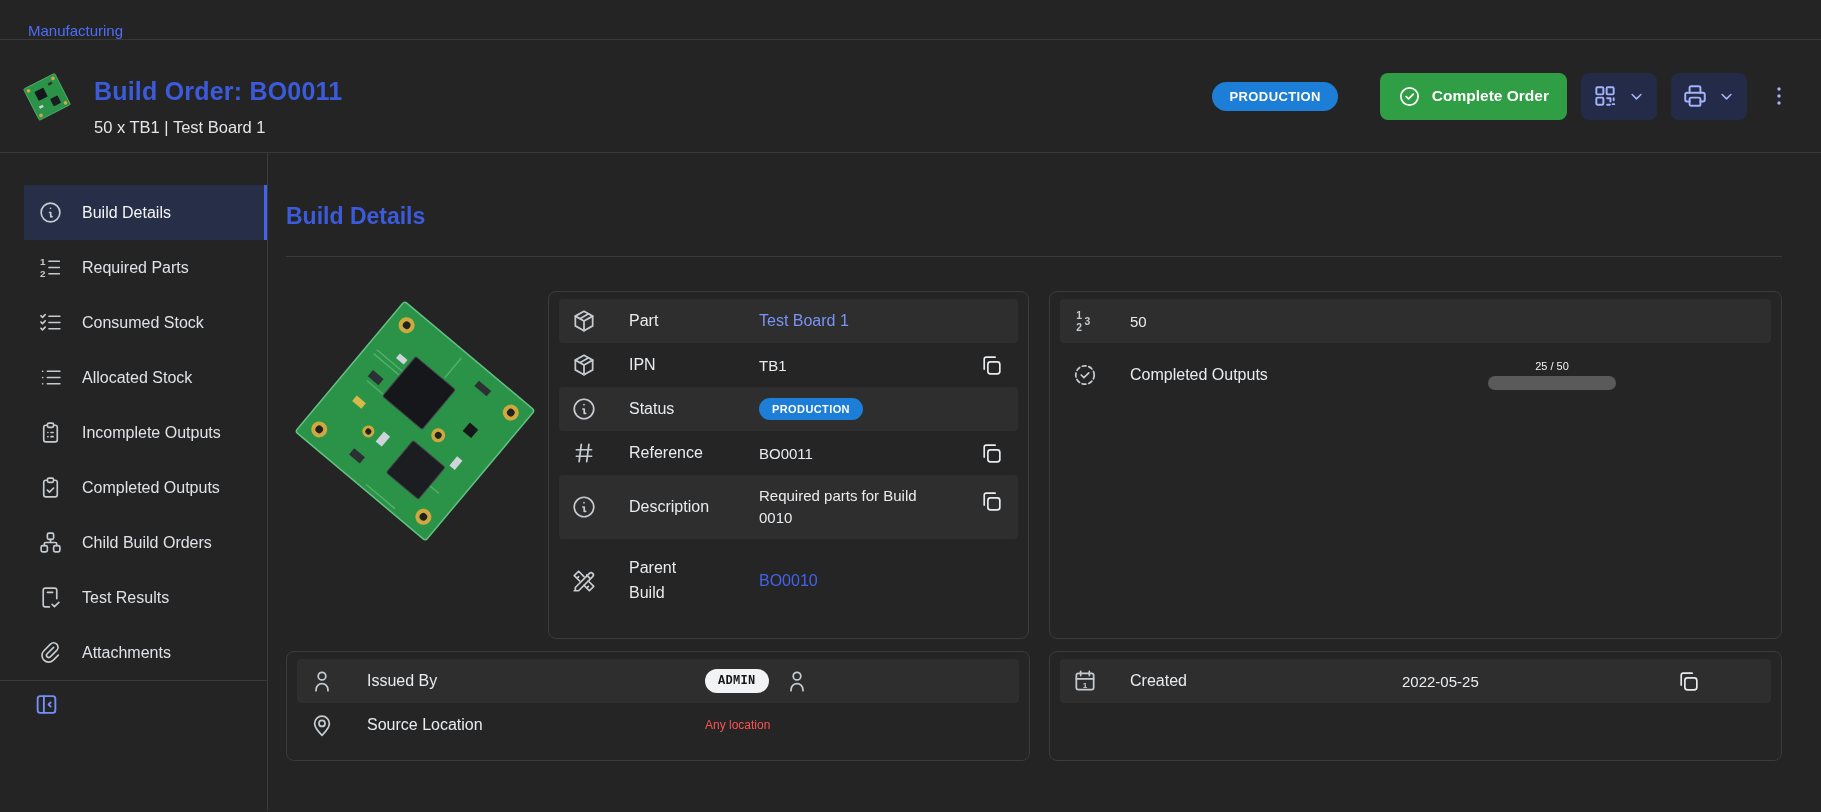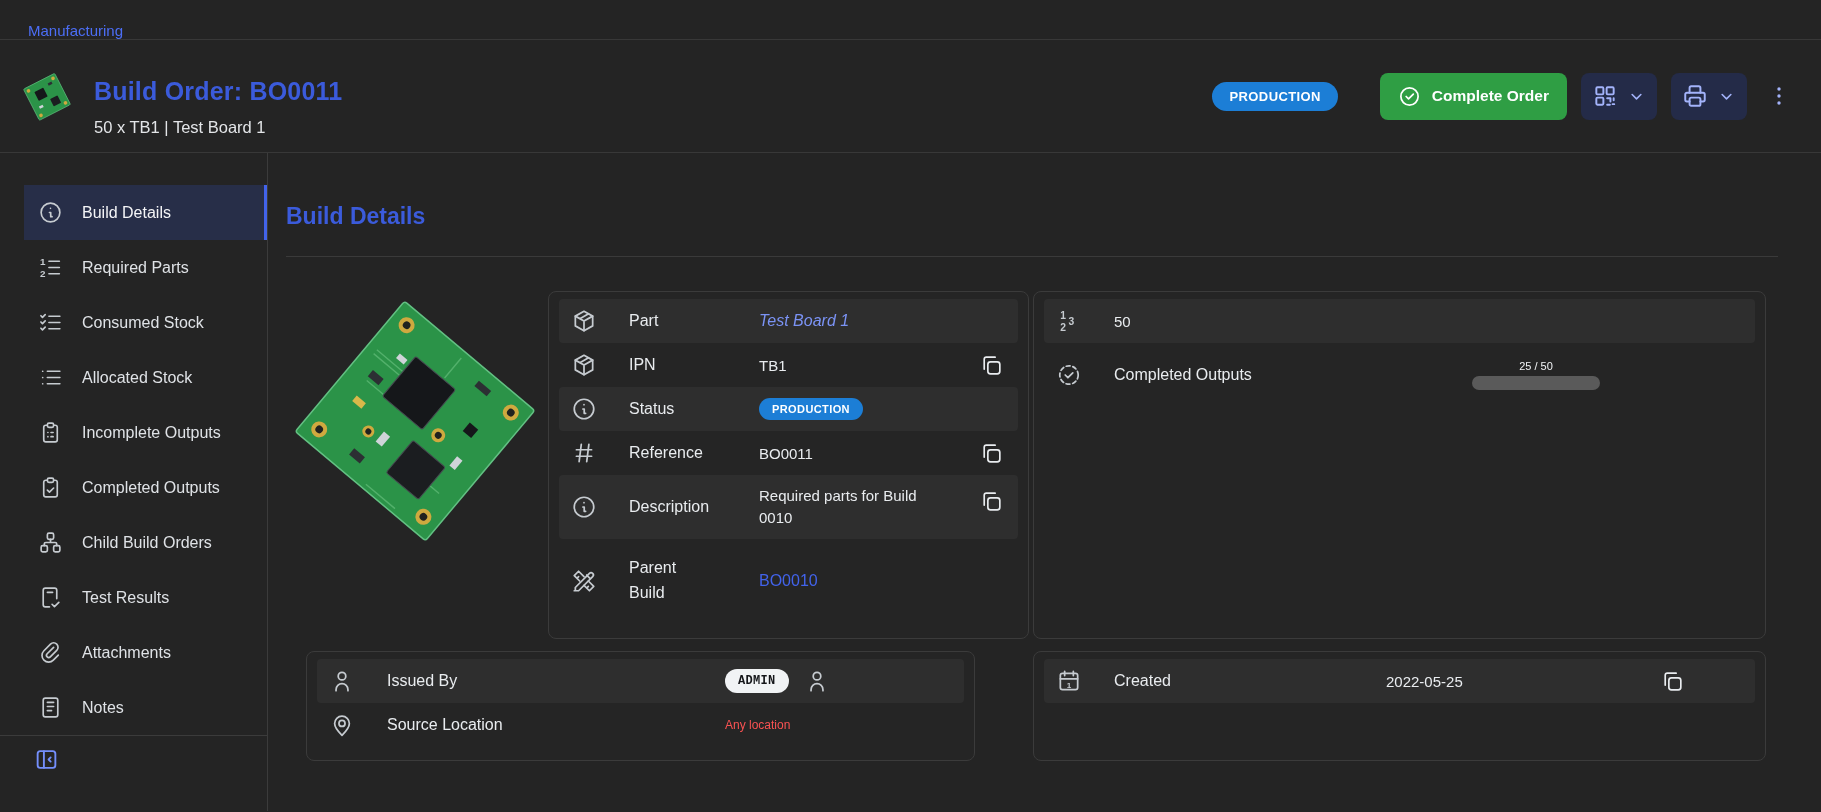--- a/index.html
+++ b/index.html
@@ -38,43 +38,43 @@
   .side-item .sic { color:#c6cbd0; display:flex; }
   .side-item.active { background:#272e48; border-right:3px solid #4263eb; color:#f4f5f7; }
   .side-sep { border-top:1px solid #3b3b3b; margin-top:0px; }
   .collapse-btn { margin:11px 0 0 34px; background:none; border:none; color:#748ffc;
              cursor:pointer; display:flex; }
 
   
   .main { flex:1; padding:50px 43px 0 18px; }
   .main-heading { color:#3b5bdb; font-size:23px; font-weight:bold; }
   .heading-rule { border-top:1px solid #3a3a3a; margin-top:26px; }
-  .content { display:flex; gap:4px; margin-top:34px; }
+  .content { display:flex; gap:20px; margin-top:34px; }
   .col-left { width:743px; flex-shrink:0; }
   .col-right { width:733px; flex-shrink:0; }
   .row-top { display:flex; gap:8px; margin-left:4px; }
   .pcb-fig { width:250px; height:260px; flex-shrink:0; cursor:pointer; }
 
   .card { background:#252525; border:1px solid #3b3b3b; border-radius:8px; padding:7px 10px; }
   .card-details { flex:1; height:348px; }
   .card-qty { height:348px; }
-  .card-people { margin:12px 0 0 20px; width:669px; height:110px; }
+  .card-people { margin:12px 0 0 0; width:744px; height:110px; }
   .card-date { margin-top:12px; height:110px; }
 
   .drow { display:flex; align-items:center; min-height:44px; padding:0 12px; border-radius:4px; }
   .drow.striped { background:#2e2e2e; }
   .ric { color:#c6cbd0; display:flex; margin-right:32px; flex-shrink:0; }
   .dlabel { font-size:16px; color:#e9ecef; flex-shrink:0; }
   .card-details .dlabel { width:130px; }
   .card-qty .dlabel { width:358px; }
   .card-people .dlabel { width:338px; }
   .card-date .dlabel { width:272px; }
   .dvalue { flex:1; font-size:15px; color:#e9ecef; display:flex; align-items:center; }
   .link { text-decoration:none; cursor:pointer; }
-  .link.light { color:#7b93f5; font-size:16px;font-style:italic; }
+  .link.light { color:#7b93f5; font-size:16px; }
   .link.bright { color:#4263eb; font-size:16px; }
   .copy-btn { background:none; border:none; color:#e9ecef; cursor:pointer; padding:2px; display:flex; }
 
   .row-desc { min-height:64px; }
   .row-desc .dvalue span { max-width:160px; overflow-wrap:anywhere; line-height:1.45; }
   .row-desc .copy-btn { align-self:flex-start; margin-top:12px; }
   .row-parent { min-height:84px; }
   .dlabel.narrow { width:130px; max-width:130px; }
   .dlabel.narrow span { display:block; max-width:64px; line-height:1.55; }
 
@@ -254,29 +254,20 @@
           </span>
         <span>Test Results</span>
       </div>
       <div class="side-item">
         <span class="sic">
             <svg class="ic" viewBox="0 0 24 24" width="25" height="25" fill="none" stroke="currentColor" stroke-width="1.6" stroke-linecap="round" stroke-linejoin="round">
               <path d="M15 7l-6.2 6.2a2.12 2.12 0 0 0 3 3L18 10a4.24 4.24 0 0 0-6-6l-6.3 6.3a6.36 6.36 0 0 0 9 9l4.8-4.8"></path>
             </svg>
           </span>
         <span>Attachments</span>
-      </div>
-      <div class="side-item">
-        <span class="sic">
-            <svg class="ic" viewBox="0 0 24 24" width="25" height="25" fill="none" stroke="currentColor" stroke-width="1.6" stroke-linecap="round" stroke-linejoin="round">
-              <rect x="5" y="3" width="14" height="18" rx="2"></rect>
-              <path d="M9 7h6M9 11h6M9 15h4"></path>
-            </svg>
-          </span>
-        <span>Notes</span>
       </div>
       <div class="side-sep"></div>
       <button class="collapse-btn">
         <span>
             <svg class="ic" viewBox="0 0 24 24" width="25" height="25" fill="none" stroke="currentColor" stroke-width="1.8" stroke-linecap="round" stroke-linejoin="round">
               <rect x="3.5" y="4" width="17" height="16" rx="2.5"></rect>
               <path d="M9.5 4v16"></path>
               <path d="M16 10l-2 2 2 2"></path>
             </svg>
           </span>

